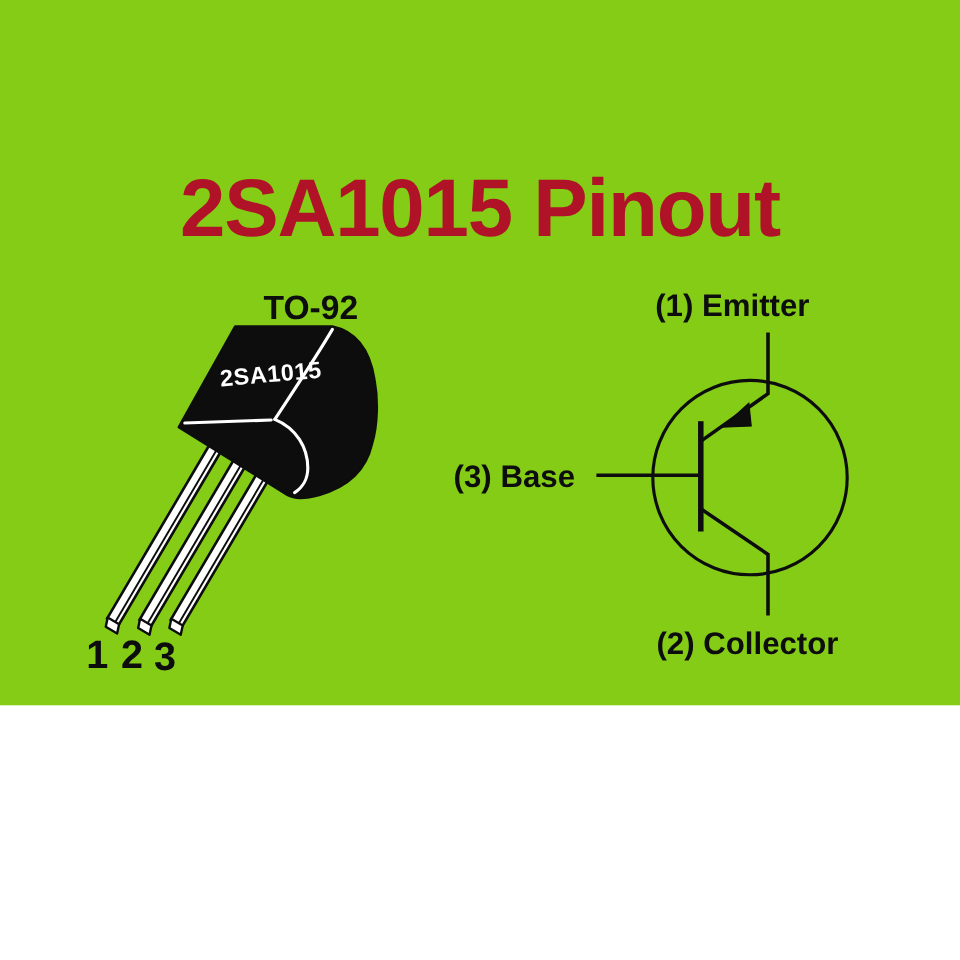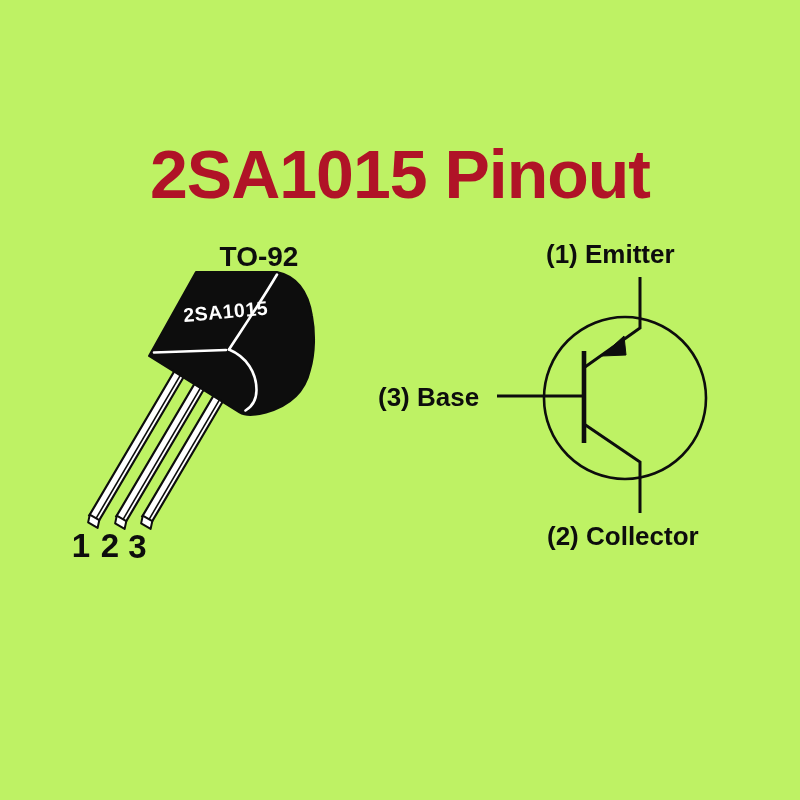--- a/index.html
+++ b/index.html
@@ -3,22 +3,22 @@
 <meta charset="utf-8">
 <style>
   html, body {
     margin: 0;
     padding: 0;
     background: #ffffff;
   }
   .page {
     position: relative;
     width: 800px;
-    height: 800px;
-    background: #bef264;
+    height: 588px;
+    background: #84cc16;
     overflow: hidden;
     font-family: "Liberation Sans", sans-serif;
   }
   .title {
     position: absolute;
     top: 140px;
     left: 0;
     width: 800px;
     text-align: center;
     font-size: 68px;

